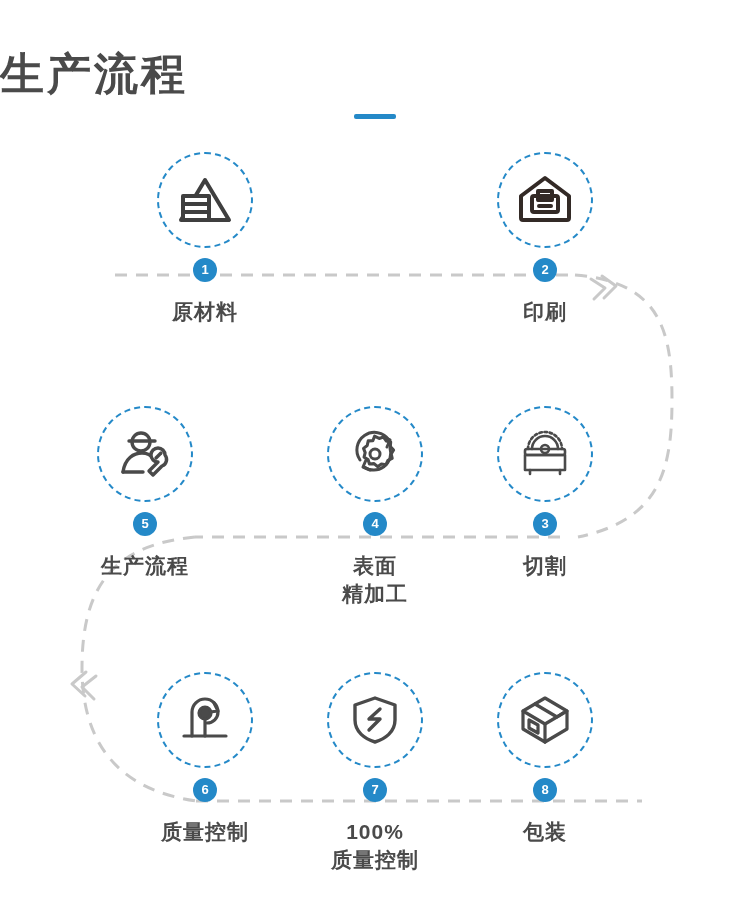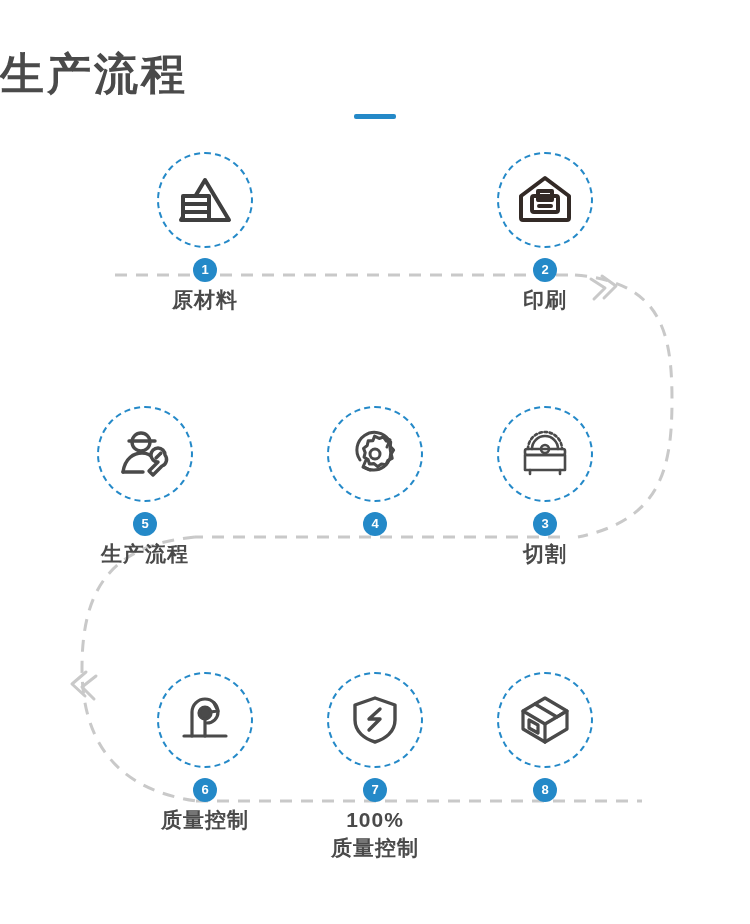--- a/index.html
+++ b/index.html
@@ -86,21 +86,21 @@
     background: #2489c8;
     color: #ffffff;
     font-size: 13px;
     font-weight: bold;
     line-height: 24px;
     text-align: center;
     position: relative;
     z-index: 3;
   }
   .step-label {
-    margin-top: 4px;
+    margin-top: 16px;
     font-size: 21px;
     font-weight: bold;
     color: #4a4a4a;
     line-height: 1.35;
     letter-spacing: 1px;
     white-space: pre-line;
   }
 
   
   .row1 { top: 152px; }
@@ -197,20 +197,22 @@
           <path d="M28 10 l 4.5 2.2 l 4.3 -1.4 l 2.6 3.8 l 4.4 1.1 l -0.3 4.6 l 3.2 3.2 l -2.4 3.9 l 1 4.4 l -4.2 1.9 l -1.9 4.2 l -4.5 -0.7 l -3.7 2.7 l -3.5 -3 l -4.5 0.3 l -1.4 -4.4 l -3.9 -2.3 l 1.1 -4.4 l -1.6 -4.2 l 3.6 -2.8 l 1 -4.5 l 4.5 -0.2 Z" transform="translate(-1,-1) scale(1.02)"></path>
           <circle cx="28" cy="27" r="5"></circle>
           <path d="M13 33 A 17 17 0 0 1 42 13"></path>
           <path d="M43 21 A 17 17 0 0 1 17 40"></path>
           <path d="M36 10 l 7 3 l -3 7"></path>
           <path d="M23 43 l -7 -3 l 3 -7"></path>
         </svg>
       </span>
     </div>
     <div class="badge">4</div>
+    <div class="step-label">表面
+精加工</div>
   </div>
 
   <div class="step row2" style="left:460px;">
     <div class="icon-circle">
       <span>
         <svg width="58" height="50" viewBox="0 0 58 50" fill="none" stroke="#4a4a4a" stroke-width="2.6" stroke-linejoin="round" stroke-linecap="round">
           <path d="M12 20 A 17 17 0 0 1 46 20" stroke-dasharray="2.6 2.6"></path>
           <path d="M16 20 A 13 13 0 0 1 42 20"></path>
           <circle cx="29" cy="20" r="4"></circle>
           <rect x="9" y="20" width="40" height="6" rx="2"></rect>
@@ -260,15 +262,16 @@
         <svg width="56" height="54" viewBox="0 0 56 54" fill="none" stroke="#4a4a4a" stroke-width="3.2" stroke-linejoin="round" stroke-linecap="round">
           <path d="M6 18 L 28 5 L 50 18 L 28 31 Z"></path>
           <path d="M6 18 V 36 L 28 49 V 31"></path>
           <path d="M50 18 V 36 L 28 49"></path>
           <path d="M18 11 L 40 24 L 46 20"></path>
           <path d="M12 27 V 35 L 21 40 V 32 Z"></path>
         </svg>
       </span>
     </div>
     <div class="badge">8</div>
+    <div class="step-label">包装</div>
   </div>
 
 </div>
 
 </body></html>

